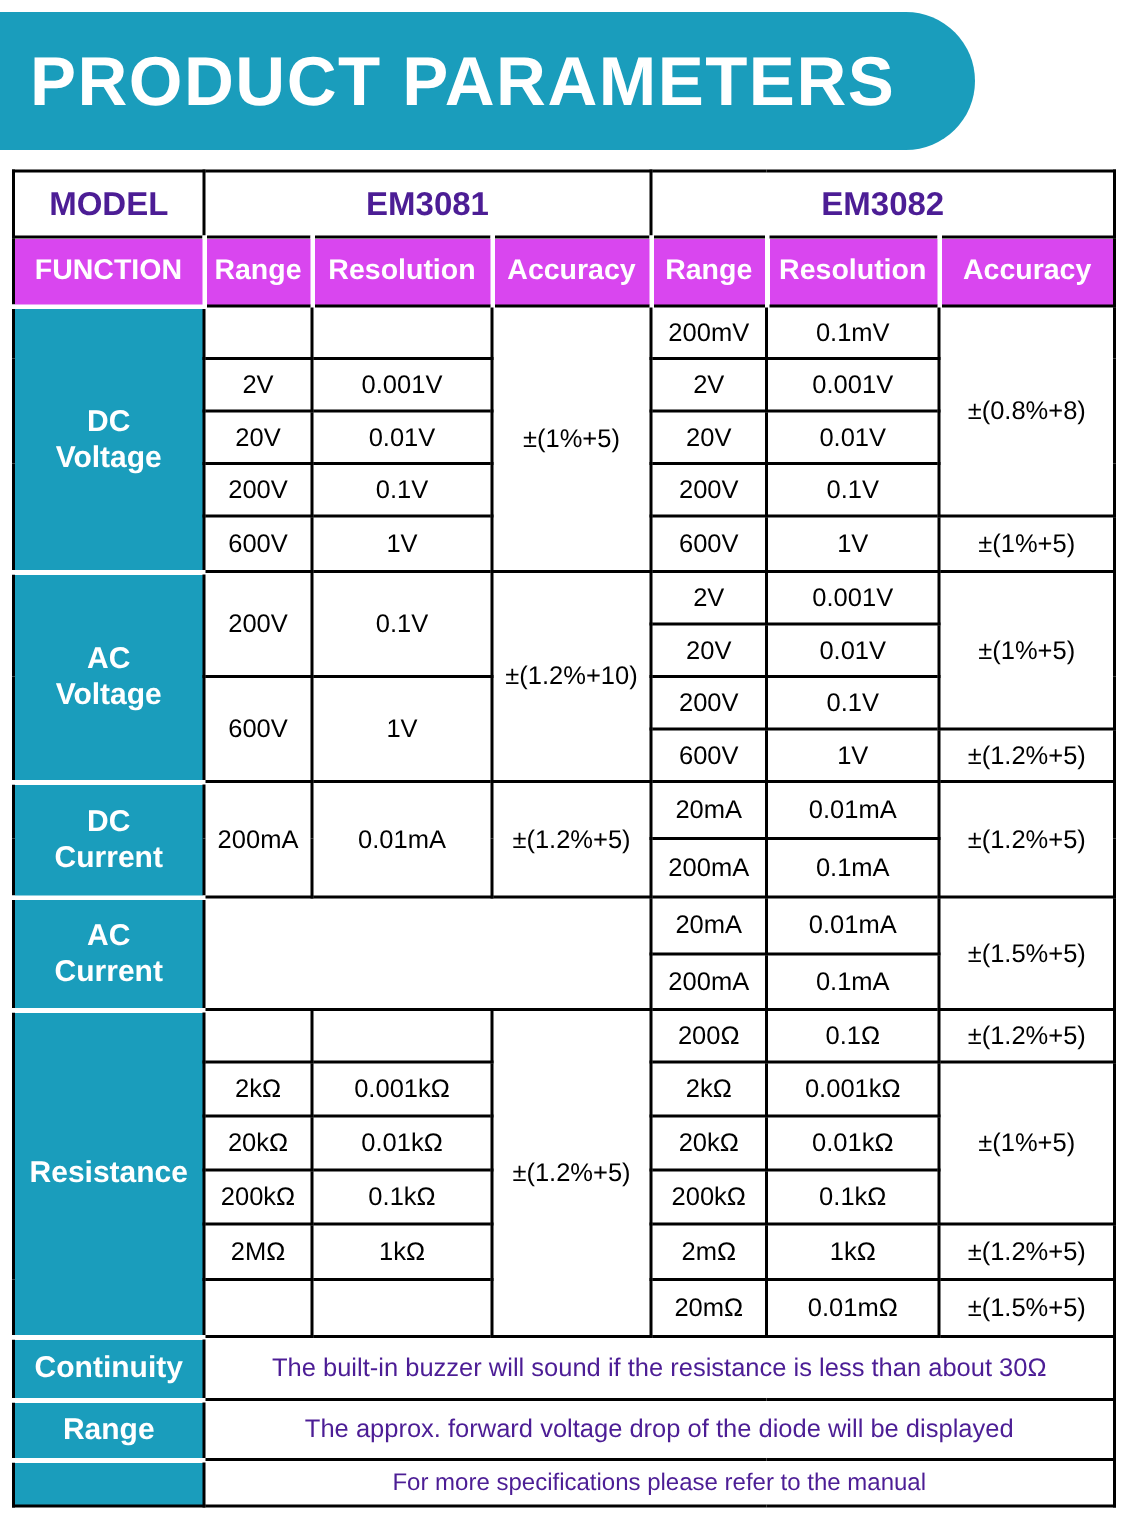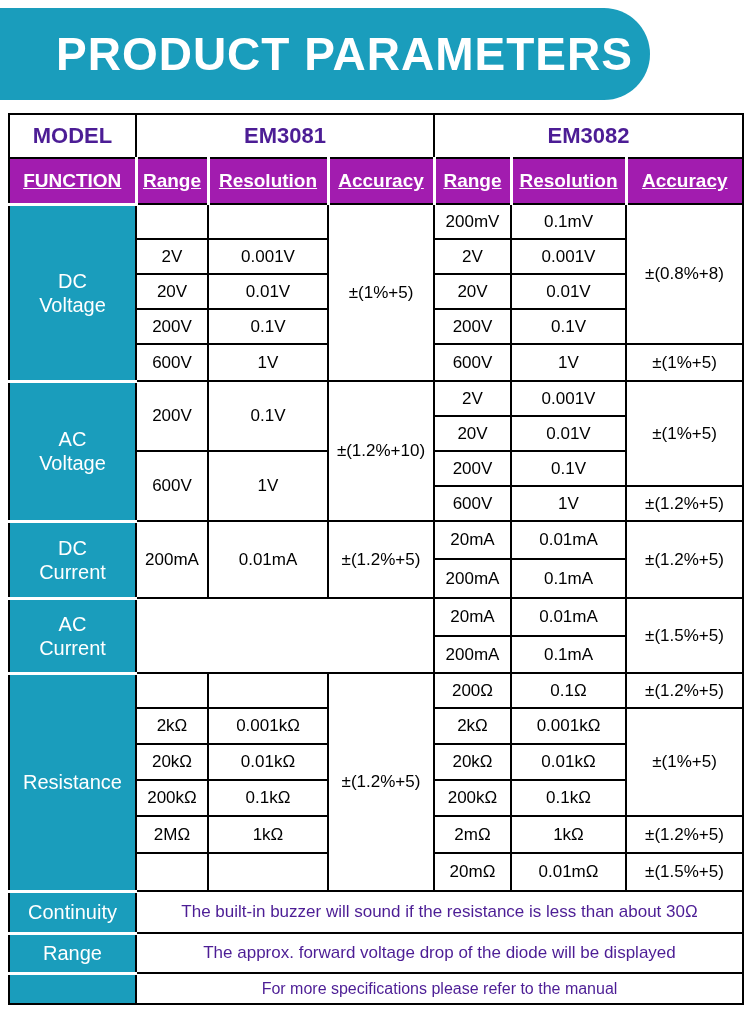--- a/index.html
+++ b/index.html
@@ -14,47 +14,47 @@
     width:650px;height:92px;
     background:#1A9DBC;
     border-radius:0 46px 46px 0;
     display:flex;align-items:center;
   }
   .banner-title{
     color:#ffffff;
     font-weight:bold;
     font-size:46px;
     letter-spacing:1px;
-    padding-left:56px;
+    padding-left:20px;
     white-space:nowrap;
   }
   table.spec{
     margin:13px 0 0 8px;
     border-collapse:collapse;
     table-layout:fixed;
     width:734px;
     border:2px solid #000;
   }
   td{
     border:2px solid #000;
     text-align:center;
     vertical-align:middle;
     padding:0;
     overflow:hidden;
   }
   td.data{font-size:17px;color:#000;}
   td.model{font-size:22px;font-weight:bold;color:#4c1d95;}
   td.head{
-    background:#a21caf;color:#fff;font-weight:bold;font-size:19px;
-    border-left:3px solid #fff;border-right:3px solid #fff;text-decoration:underline;
+    background:#d946ef;color:#fff;font-weight:bold;font-size:19px;
+    border-left:3px solid #fff;border-right:3px solid #fff;
   }
   td.head:first-child{border-left:2px solid #000;border-bottom:3px solid #fff;}
   td.head:last-child{border-right:2px solid #000;}
   td.label{
-    background:#1A9DBC;color:#fff;font-weight:normal;font-size:20px;
+    background:#1A9DBC;color:#fff;font-weight:bold;font-size:20px;
     border-top:3px solid #fff;border-bottom:3px solid #fff;
     border-left:2px solid #000;border-right:2px solid #000;
     white-space:pre-line;line-height:1.2;
   }
   tr:last-child td.label{border-bottom:2px solid #000;}
   td.note{font-size:17px;color:#4c1d95;}
   tr:last-child td.note{font-size:16px;text-align:center;}
 </style>
 </head>
 <body>

